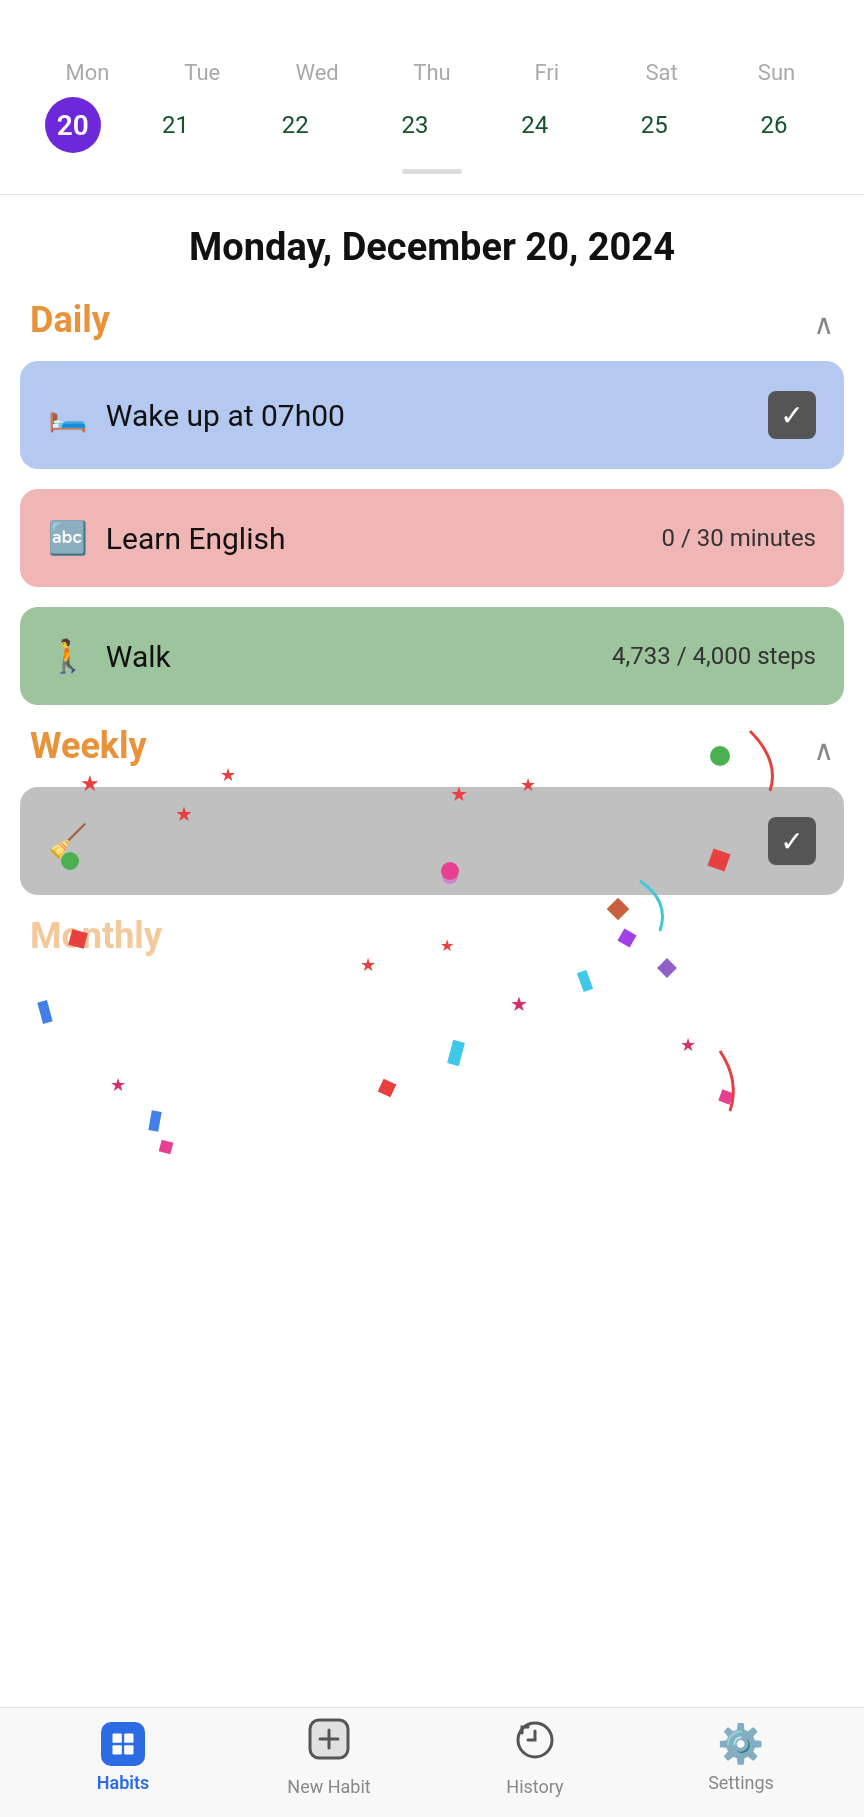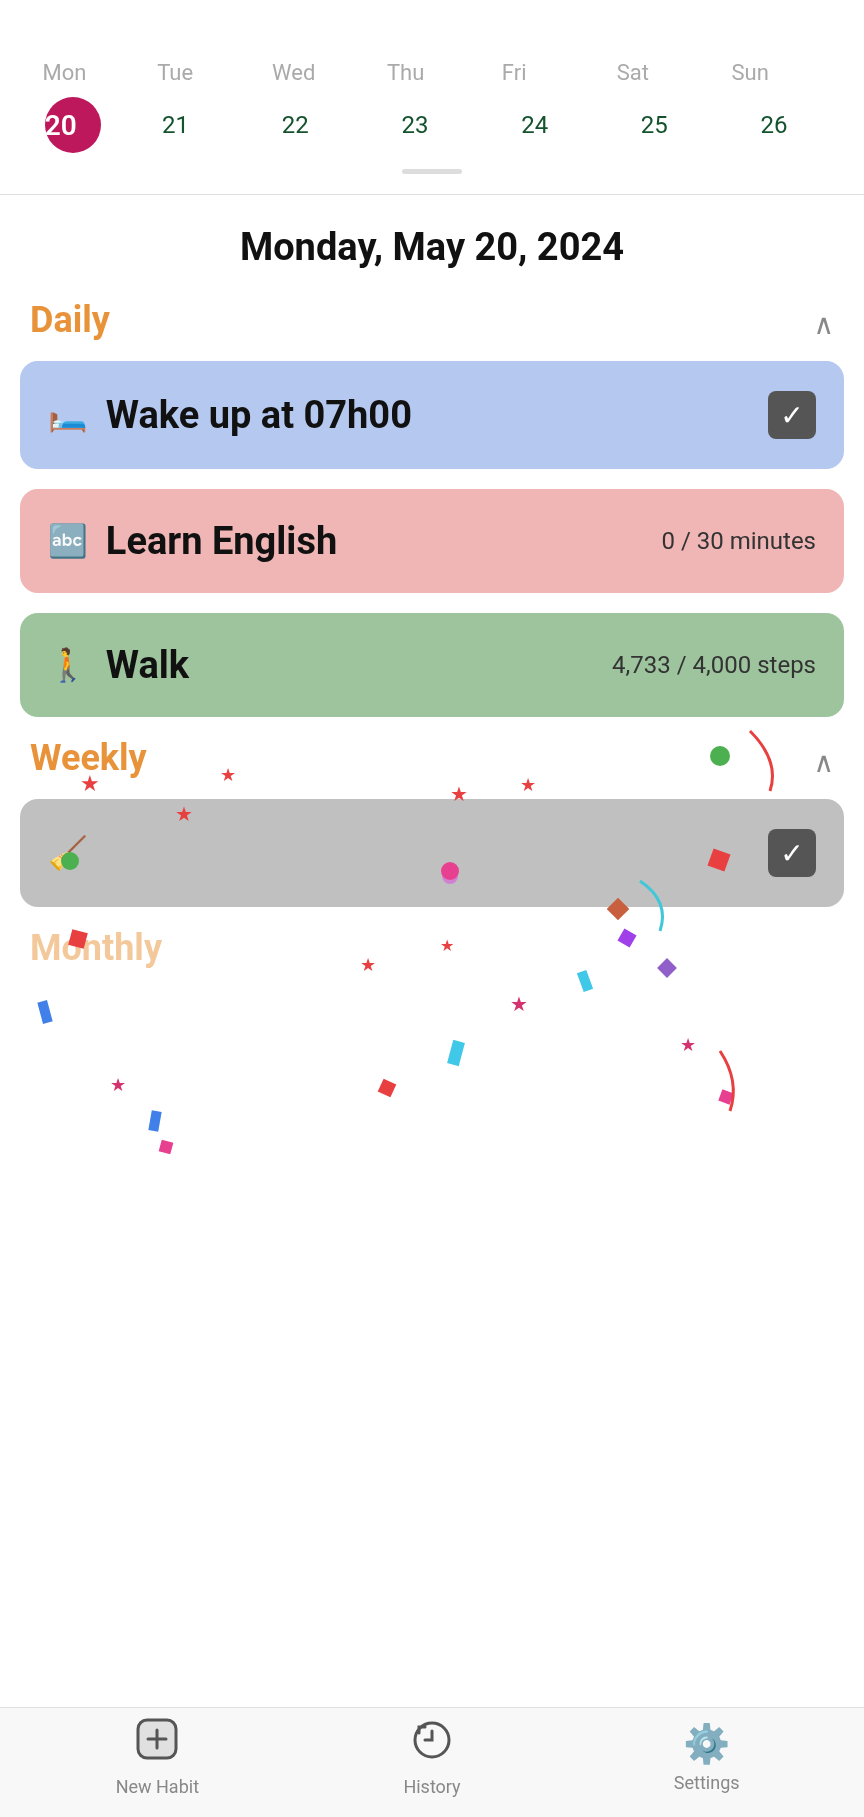--- a/index.html
+++ b/index.html
@@ -20,43 +20,44 @@
     .day-headers {
       display: flex;
       justify-content: space-around;
       margin-bottom: 12px;
     }
     .day-header {
       color: #aaa;
       font-size: 22px;
       font-weight: 400;
       width: 90px;
-      text-align: left;
+      text-align: center;
     }
     .day-dates {
       display: flex;
       justify-content: space-around;
       margin-bottom: 16px;
     }
     .day-date {
       width: 90px;
       text-align: center;
       font-size: 24px;
       color: #14532d;
       font-weight: 400;
       position: relative;
     }
     .day-date.today {
-      background: #be185d;
+      background: #6d28d9;
       color: #fff;
       border-radius: 50%;
       width: 56px;
       height: 56px;
       display: flex;
       align-items: center;
+      justify-content: center;
       font-size: 28px;
       font-weight: 600;
       margin: 0 auto;
     }
     .today-dot {
       width: 8px;
       height: 8px;
       background: #fff;
       border-radius: 50%;
       position: absolute;
@@ -134,22 +135,22 @@
 
     .habit-left {
       display: flex;
       align-items: center;
       gap: 18px;
     }
     .habit-icon {
       font-size: 32px;
     }
     .habit-name {
-      font-size: 38px;
-      font-weight: 700;
+      font-size: 30px;
+      font-weight: 400;
       color: #111;
     }
     .habit-progress {
       font-size: 24px;
       color: #333;
     }
     .habit-checkbox {
       width: 48px;
       height: 48px;
       background: #fff;
@@ -272,21 +273,21 @@
     </div>
     <div class="date-wrapper">
       <div class="day-date">26</div>
     </div>
   </div>
   <div class="divider-handle"></div>
 </div>
 
 <div class="separator-line"></div>
 
-<div class="main-date-title">Monday, May 20, 2024</div>
+<div class="main-date-title">Monday, December 20, 2024</div>
 
 <div class="habits-container">
 
   <div class="section-header">
     <span class="section-title">Daily</span>
     <span class="chevron-icon">∧</span>
   </div>
 
   <div class="cards-area">
 
@@ -367,20 +368,31 @@
     </div>
     <div class="habit-checkbox checked">✓</div>
   </div>
 
 </div>
 
 <div class="monthly-peek">Monthly</div>
 
 <div class="bottom-nav">
 
+  <div class="nav-item active">
+    <div class="habits-nav-icon">
+      <svg viewBox="0 0 24 24">
+        <rect x="3" y="3" width="8" height="8" rx="1"></rect>
+        <rect x="13" y="3" width="8" height="8" rx="1"></rect>
+        <rect x="3" y="13" width="8" height="8" rx="1"></rect>
+        <rect x="13" y="13" width="8" height="8" rx="1"></rect>
+      </svg>
+    </div>
+    <span class="nav-label">Habits</span>
+  </div>
 
   <div class="nav-item">
     <span class="nav-icon" style="font-size:40px; color:#555;">
       <svg width="42" height="42" viewBox="0 0 42 42" fill="none" xmlns="http://www.w3.org/2000/svg">
         <rect x="2" y="2" width="38" height="38" rx="9" fill="#555" opacity="0.15"></rect>
         <rect x="2" y="2" width="38" height="38" rx="9" stroke="#555" stroke-width="3" fill="none"></rect>
         <line x1="21" y1="12" x2="21" y2="30" stroke="#555" stroke-width="3" stroke-linecap="round"></line>
         <line x1="12" y1="21" x2="30" y2="21" stroke="#555" stroke-width="3" stroke-linecap="round"></line>
       </svg>
     </span>

